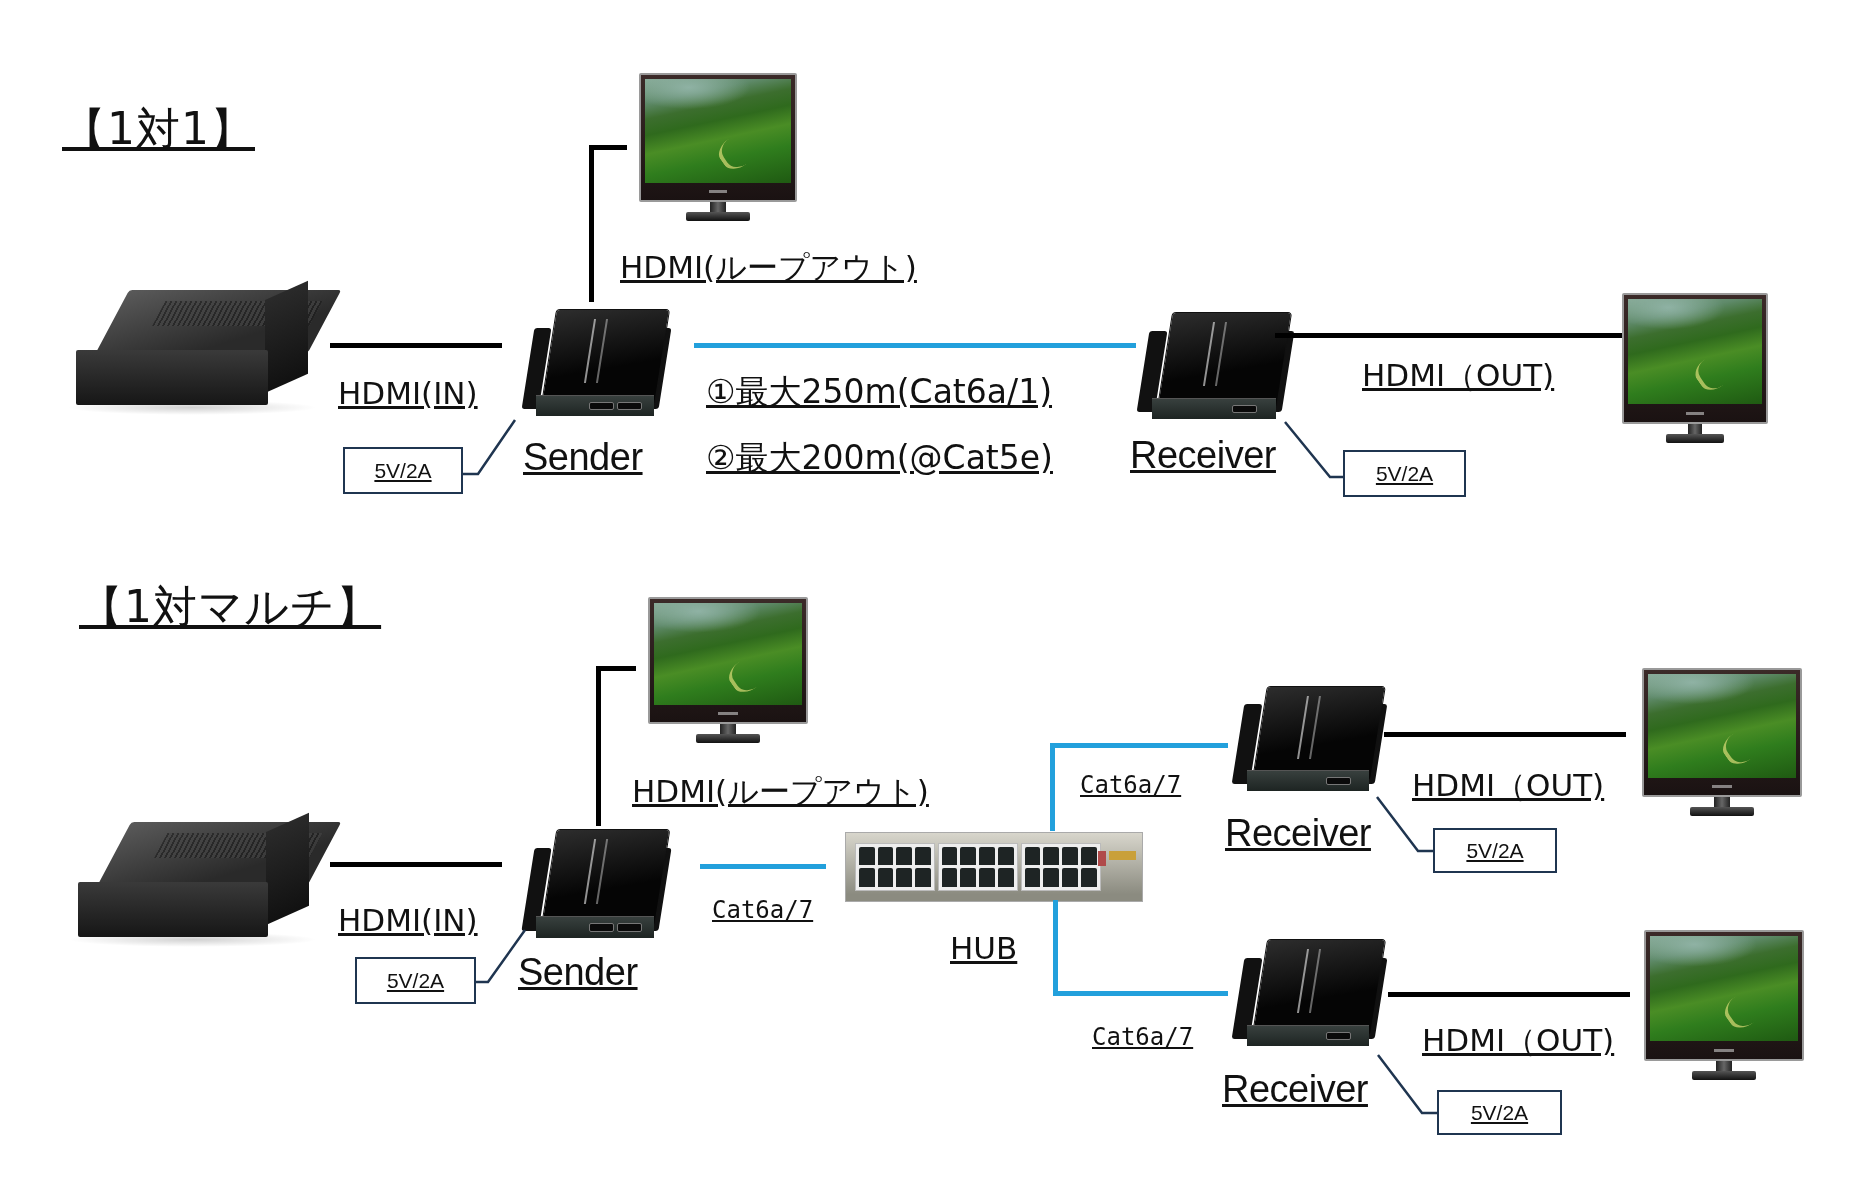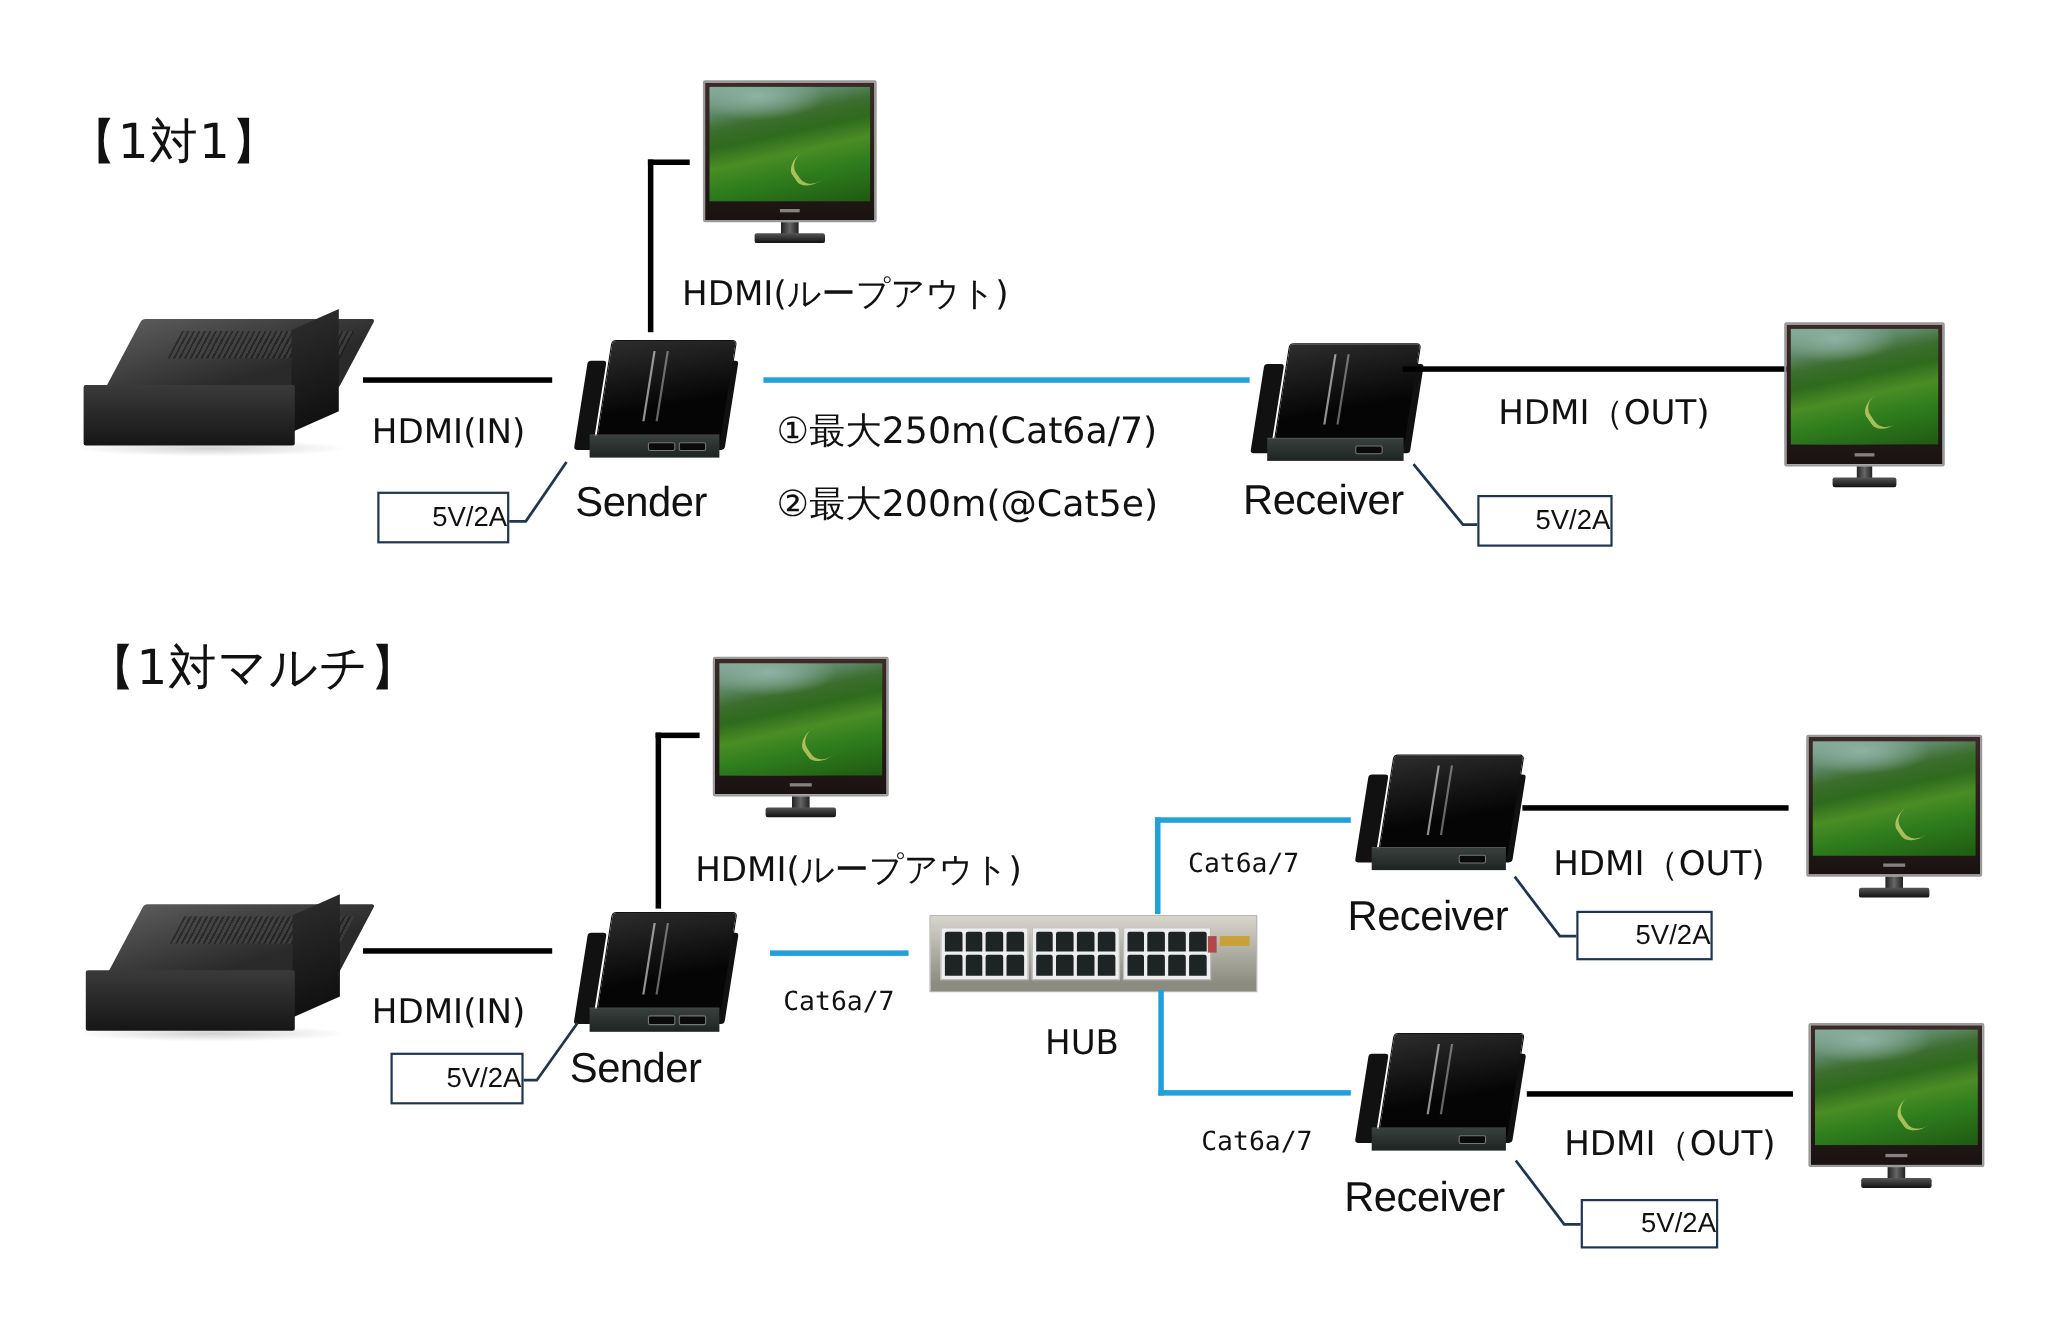--- a/index.html
+++ b/index.html
@@ -1,25 +1,25 @@
 <!DOCTYPE html>
 <html><head>
 <meta charset="utf-8">
 <style>
   html, body { margin:0; padding:0; background:#ffffff; }
   body { width:1867px; height:1197px; position:relative; overflow:hidden;
          font-family:"DejaVu Sans", "Liberation Sans", sans-serif; color:#111; }
-  .abs { position:absolute; }
+  .abs { position:absolute;text-decoration:underline; }
   .title { font-size:44px; font-weight:normal; letter-spacing:1px; white-space:nowrap; }
   .lbl { font-size:31px; white-space:nowrap; line-height:1; }
   .lbl-sm { font-size:24px; white-space:nowrap; line-height:1; font-family:"DejaVu Sans Mono","Liberation Mono",monospace; }
   .dev-lbl { font-size:38px; white-space:nowrap; line-height:1; font-family:"Liberation Sans", sans-serif; letter-spacing:-0.5px; }
   .note { font-size:33px; white-space:nowrap; line-height:1.2; }
   .pwr { border:2.5px solid #1f3550; background:#fff; box-sizing:border-box;
-         font-size:25px; display:flex; align-items:center; justify-content:flex-end;
+         font-size:21px; display:flex; align-items:center; justify-content:center;
          font-family:"Liberation Sans", sans-serif; }
   .line-k { background:#000; }
   .line-b { background:#22a0dc; }
   svg.conn { position:absolute; left:0; top:0; width:1867px; height:1197px; pointer-events:none; }
 
   
   .source { }
   .source .top { position:absolute; left:12%; right:4%; top:0; height:50%;
                  background:linear-gradient(160deg,#5a5a5a,#2a2a2a 70%);
                  transform:skewX(-28deg); transform-origin:bottom left; border-radius:3px; }
@@ -108,21 +108,21 @@
 <div class="abs monitor" style="left:639px; top:73px; width:158px; height:148px;">
   <div class="bezel"></div>
     <div class="screen"></div>
     <div class="logo"></div>
     <div class="neck"></div>
     <div class="base"></div>
 </div>
 <div class="abs lbl" style="left:620px; top:252px;">HDMI(ループアウト)</div>
 
 <div class="abs line-b" style="left: 694px; top: 343px; width: 442px; height: 5px; background: rgb(34, 160, 220);"></div>
-<div class="abs note" style="left:706px; top:372px;">①最大250m(Cat6a/7)</div>
+<div class="abs note" style="left:706px; top:372px;">①最大250m(Cat6a/1)</div>
 <div class="abs note" style="left:706px; top:438px;">②最大200m(@Cat5e)</div>
 
 <div class="abs unit" style="left:1140px; top:313px; width:148px; height:110px;">
   <div class="ear-l"></div>
     <div class="ear-r"></div>
     <div class="body"></div>
   <div class="stripe"></div>
     <div class="stripe2"></div>
   <div class="face"></div>
   <div class="port" style="left:62%;"></div>

